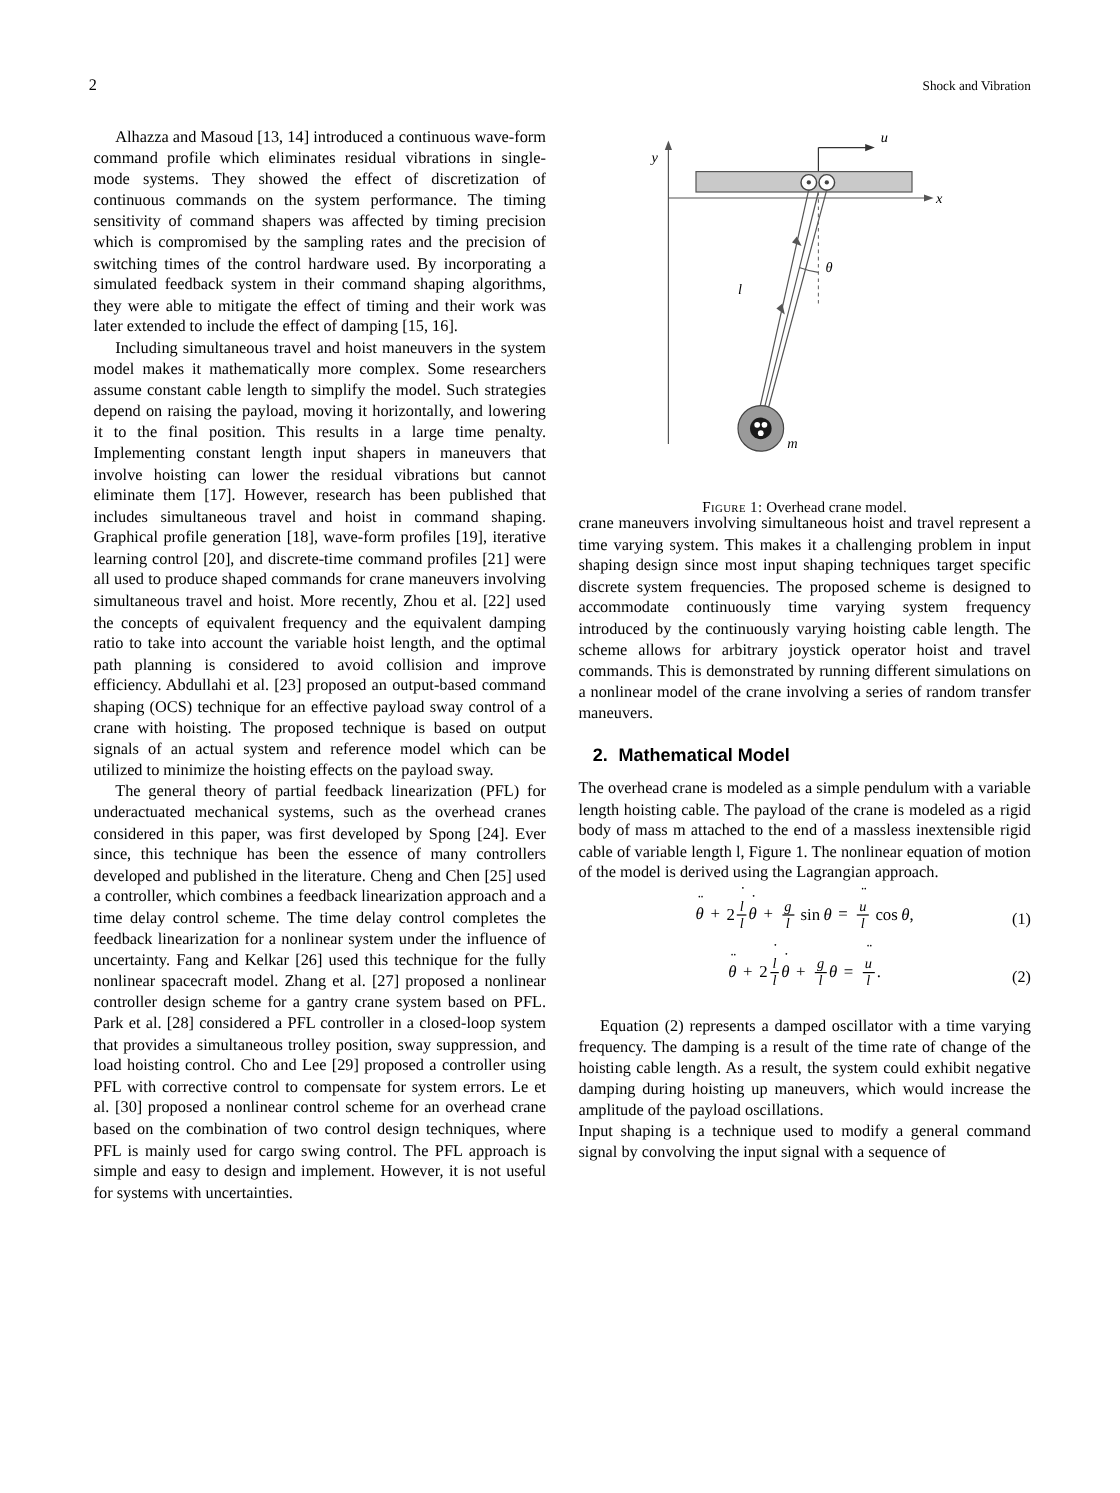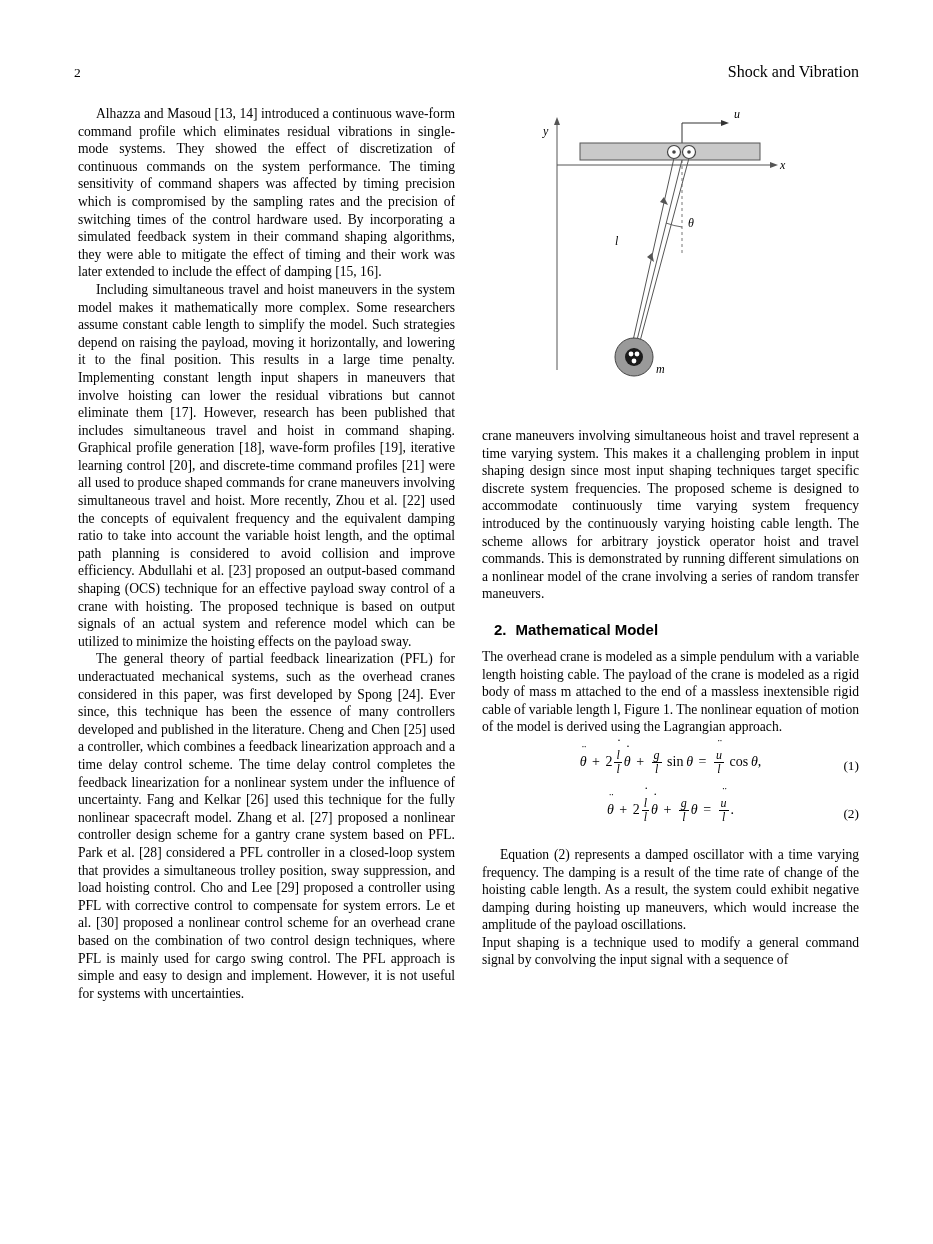--- a/index.html
+++ b/index.html
@@ -25,21 +25,21 @@
     position: absolute;
     left: 74px;
     top: 63px;
     width: 785px;
     display: flex;
     justify-content: space-between;
     align-items: baseline;
     font-size: 13.5px;
   }
   .header .page-num { font-size: 13.5px; }
-  .header .journal { font-size: 16px; }
+  .header .journal { font-size: 11px; }
 
   .columns {
     position: absolute;
     left: 74px;
     top: 105px;
     width: 785px;
     height: 1080px;
   }
   .col {
     position: absolute;
@@ -192,20 +192,24 @@
           <circle cx="155" cy="249" r="2.4" fill="#ffffff"></circle>
           <circle cx="152" cy="256" r="2.4" fill="#ffffff"></circle>
 
           <text x="61" y="30" font-family="Liberation Serif, serif" font-size="12" font-style="italic" fill="#000">y</text>
           <text x="298" y="64" font-family="Liberation Serif, serif" font-size="12" font-style="italic" fill="#000">x</text>
           <text x="252" y="13" font-family="Liberation Serif, serif" font-size="12" font-style="italic" fill="#000">u</text>
           <text x="206" y="122" font-family="Liberation Serif, serif" font-size="12" font-style="italic" fill="#000">θ</text>
           <text x="133" y="140" font-family="Liberation Serif, serif" font-size="12" font-style="italic" fill="#000">l</text>
           <text x="174" y="268" font-family="Liberation Serif, serif" font-size="12" font-style="italic" fill="#000">m</text>
         </svg>
+        <div class="figure-caption">
+          <span class="fignum">Figure 1:</span>
+          <span>Overhead crane model.</span>
+        </div>
       </div>
 
       <p class="body noindent" style="margin-top:22px">crane maneuvers involving simultaneous hoist and travel represent a time varying system. This makes it a challenging problem in input shaping design since most input shaping techniques target specific discrete system frequencies. The proposed scheme is designed to accommodate continuously time varying system frequency introduced by the continuously varying hoisting cable length. The scheme allows for arbitrary joystick operator hoist and travel commands. This is demonstrated by running different simulations on a nonlinear model of the crane involving a series of random transfer maneuvers.</p>
 
       <h2 class="section">
         <span class="num">2.</span><span>Mathematical Model</span>
       </h2>
 
       <p class="body noindent">The overhead crane is modeled as a simple pendulum with a variable length hoisting cable. The payload of the crane is modeled as a rigid body of mass m attached to the end of a massless inextensible rigid cable of variable length l, Figure 1. The nonlinear equation of motion of the model is derived using the Lagrangian approach.</p>
 

